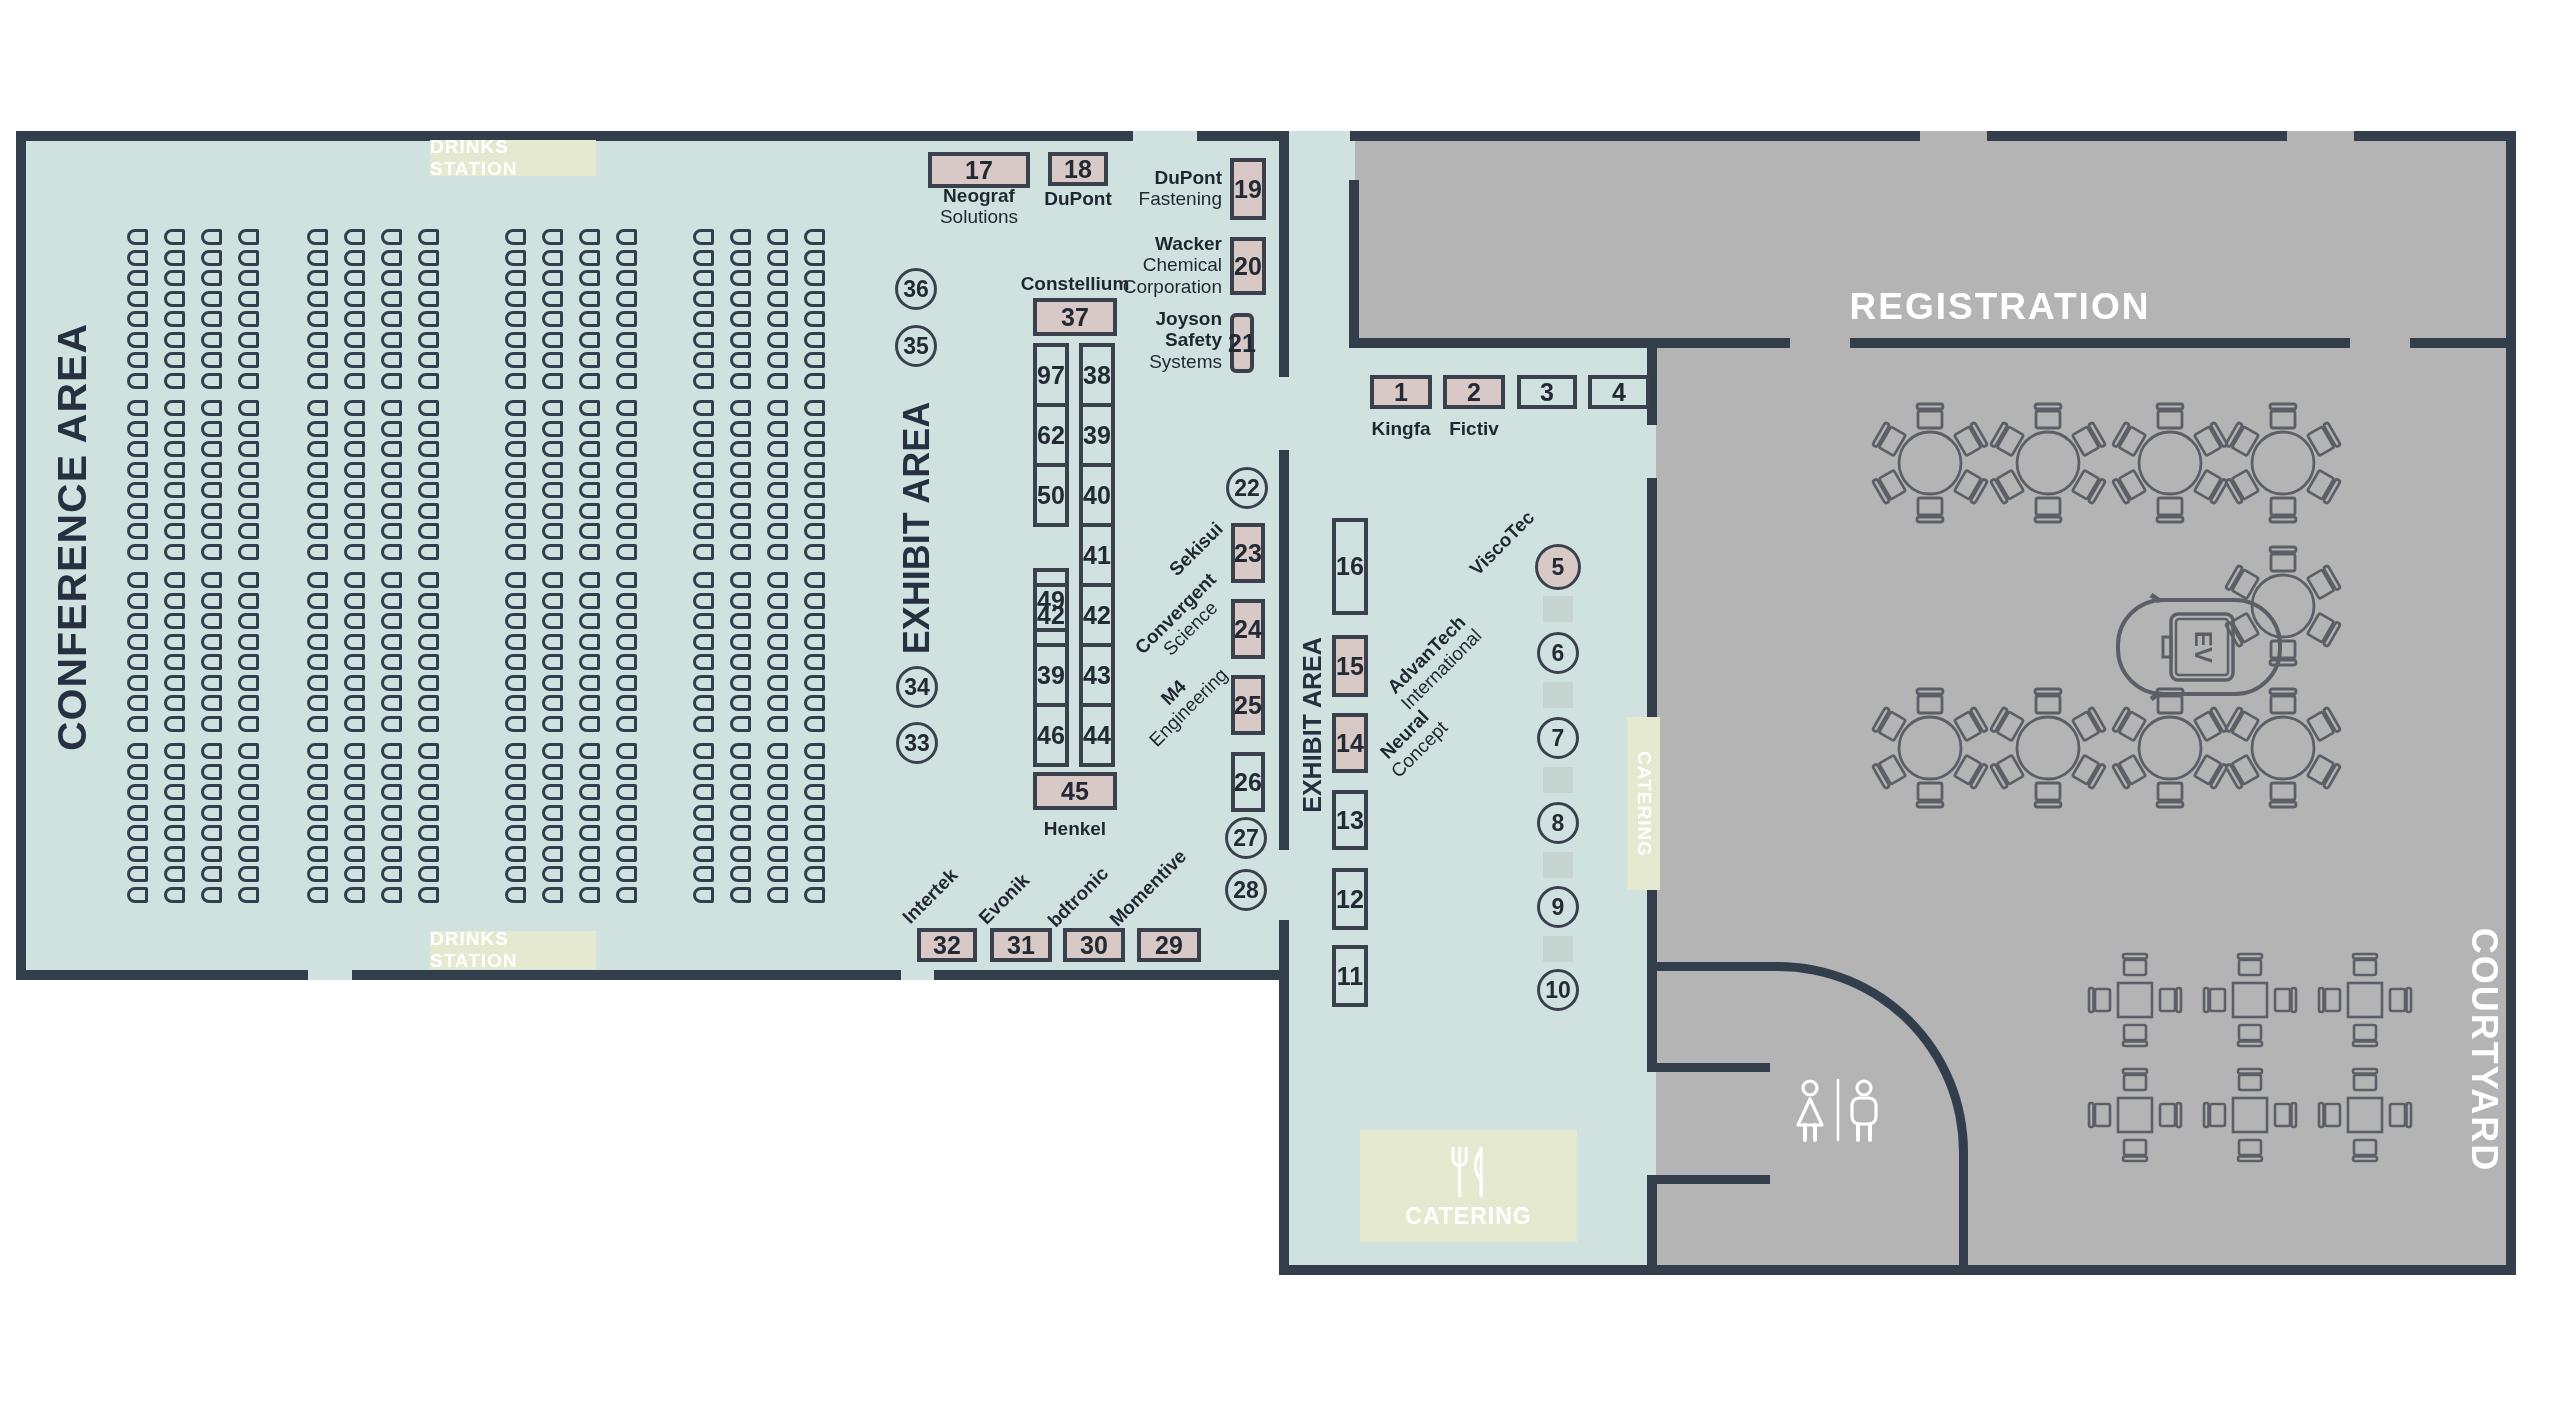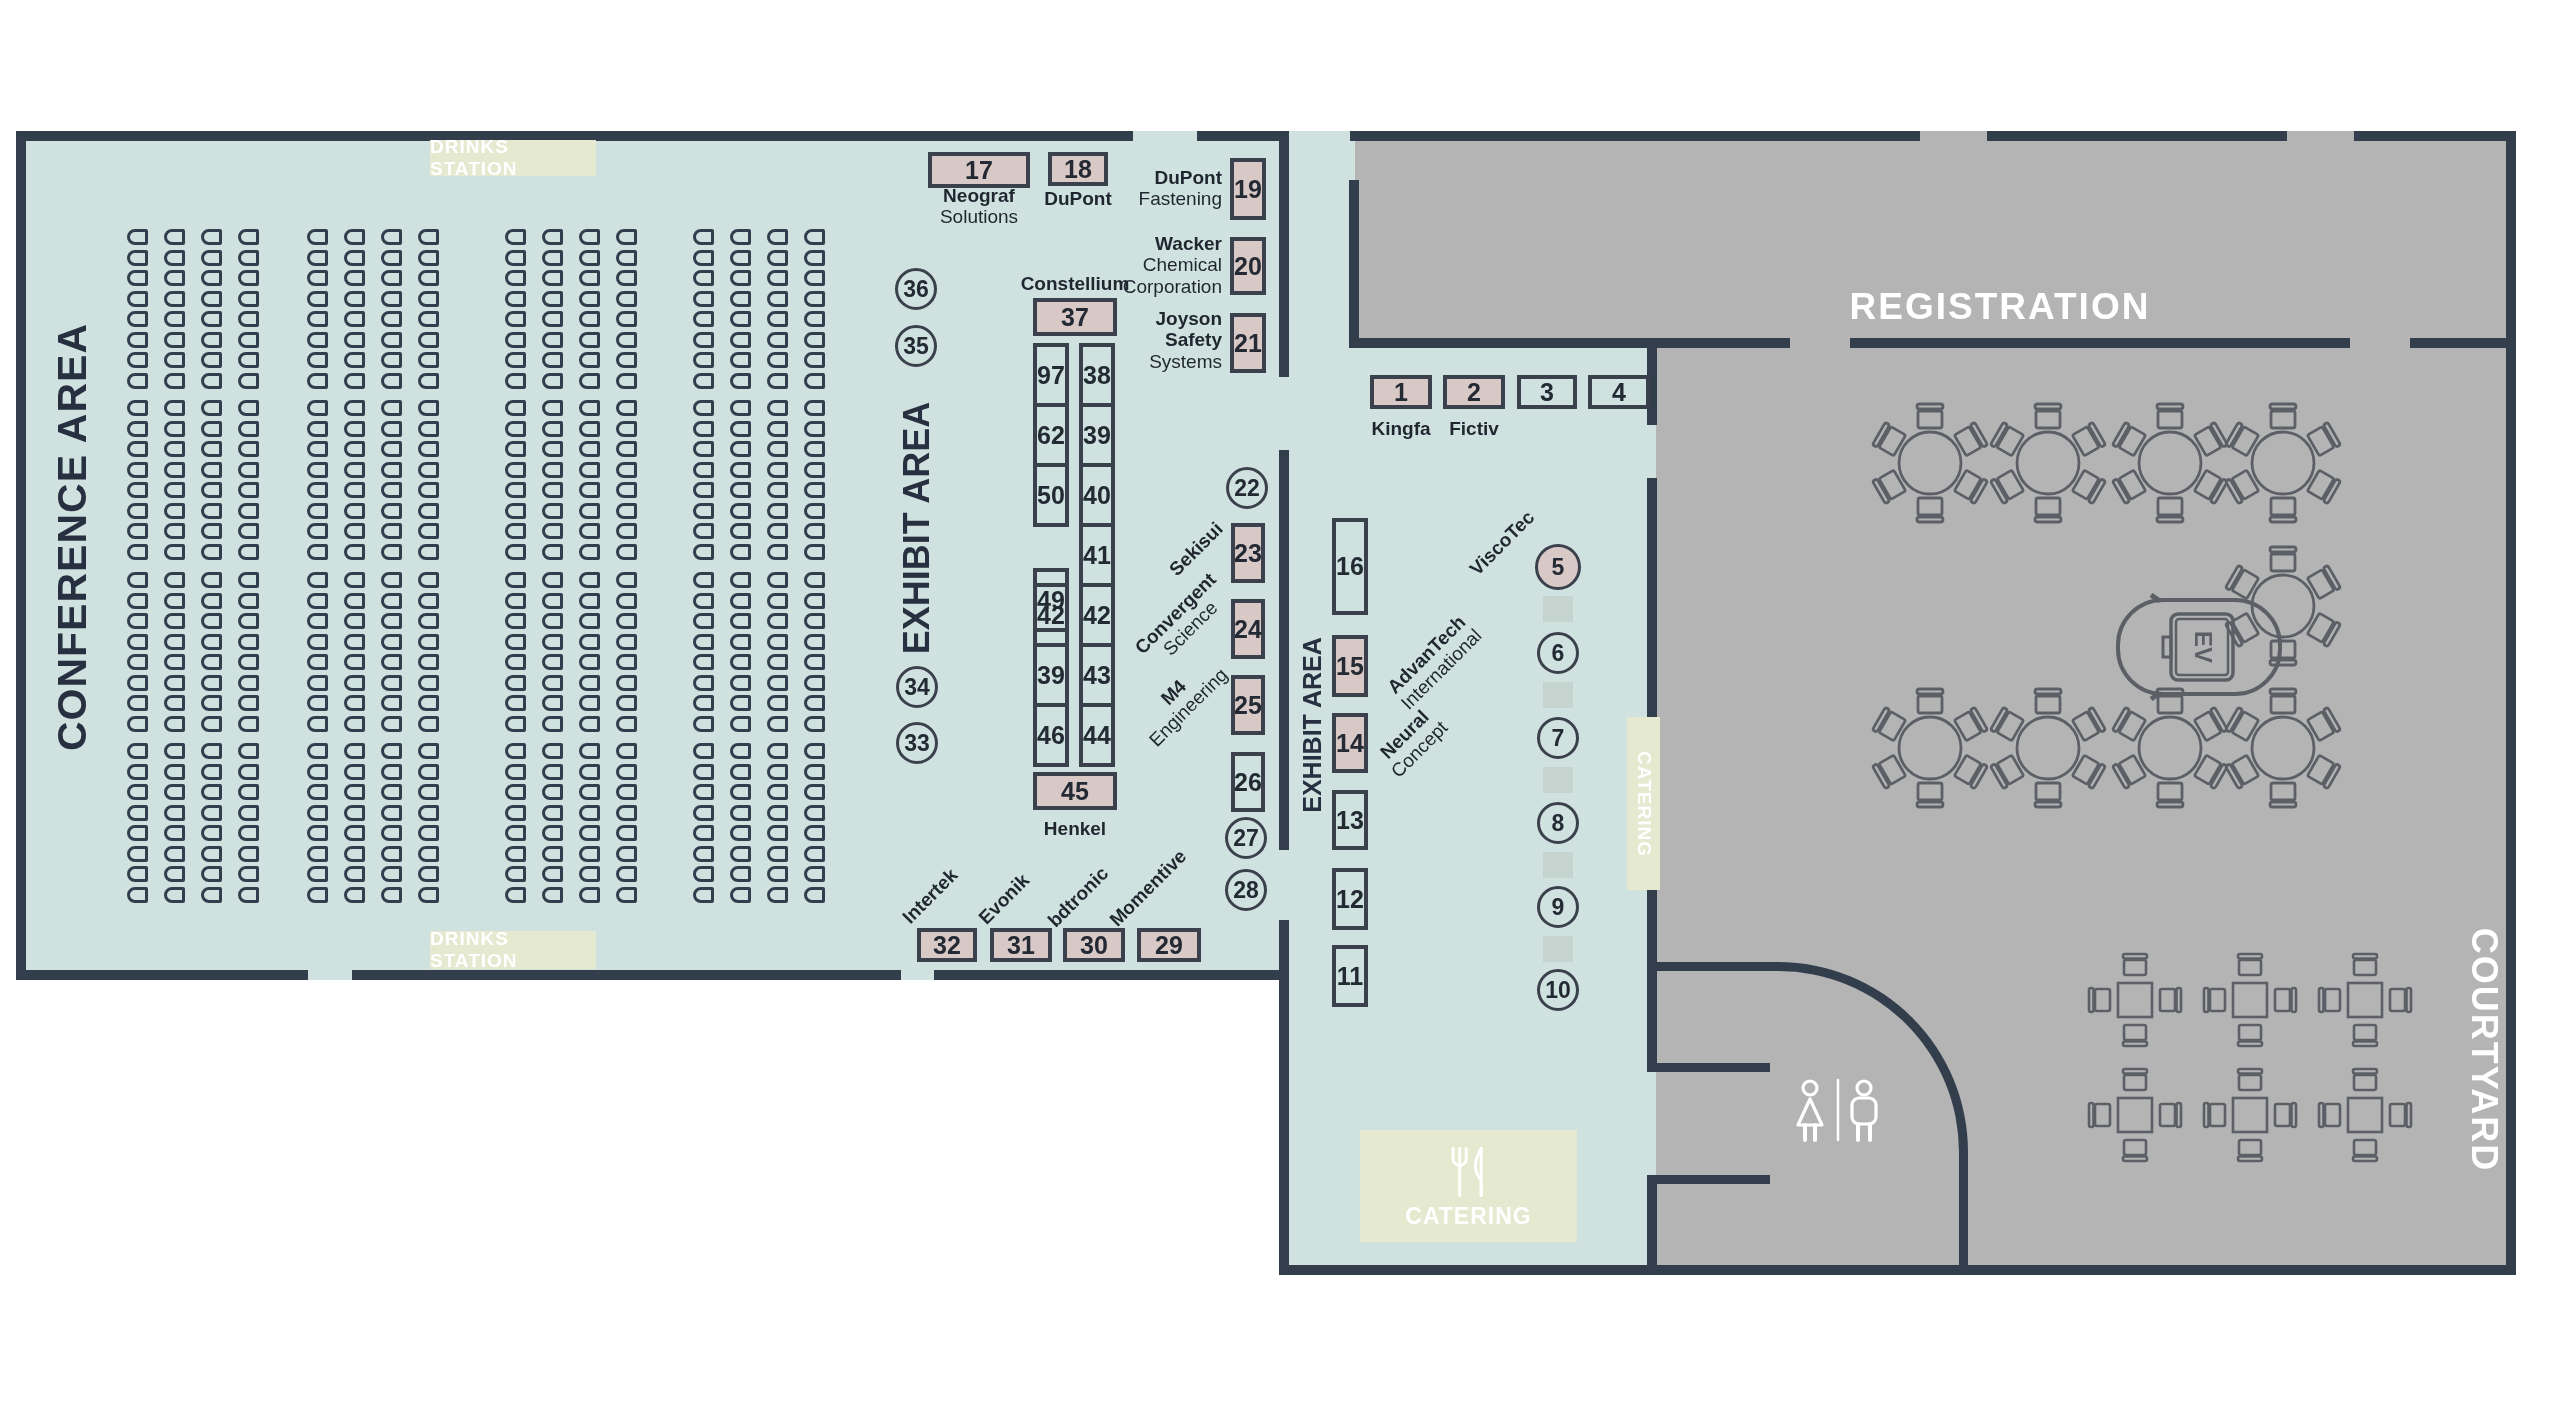--- a/index.html
+++ b/index.html
@@ -158,21 +158,21 @@
       <div class="exlabel" style="left: 1434px; top: 662px; transform: translate(-50%, -50%) rotate(-45deg);"><span class="b">AdvanTech</span><br><span class="">International</span></div>
       <div class="booth" style="left: 1332px; top: 518px; width: 36px; height: 97px;">16</div>
       <div class="booth pink" style="left: 928px; top: 152px; width: 102px; height: 36px;">17</div>
       <div class="exlabel" style="left: 979px; top: 206px; transform: translate(-50%, -50%);"><span class="b">Neograf</span><br><span class="">Solutions</span></div>
       <div class="booth pink" style="left: 1048px; top: 152px; width: 60px; height: 34px;">18</div>
       <div class="exlabel" style="left: 1078px; top: 199px; transform: translate(-50%, -50%);"><span class="b">DuPont</span></div>
       <div class="booth pink" style="left: 1230px; top: 158px; width: 36px; height: 62px;">19</div>
       <div class="exlabel" style="left: 1222px; top: 188px; transform: translate(-100%, -50%); text-align: right;"><span class="b">DuPont</span><br><span class="">Fastening</span></div>
       <div class="booth pink" style="left: 1230px; top: 237px; width: 36px; height: 58px;">20</div>
       <div class="exlabel" style="left: 1222px; top: 265px; transform: translate(-100%, -50%); text-align: right;"><span class="b">Wacker</span><br><span class="">Chemical</span><br><span class="">Corporation</span></div>
-      <div class="booth pink" style="left: 1230px; top: 313px; width: 36px; height: 60px;">21</div>
+      <div class="booth pink" style="left: 1230px; top: 313px; width: 24px; height: 60px; border-radius: 6px;">21</div>
       <div class="exlabel" style="left: 1222px; top: 340px; transform: translate(-100%, -50%); text-align: right;"><span class="b">Joyson</span><br><span class="b">Safety</span><br><span class="">Systems</span></div>
       <div class="booth circle" style="left: 1226px; top: 467px; width: 42px; height: 42px;">22</div>
       <div class="booth pink" style="left: 1231px; top: 523px; width: 34px; height: 60px;">23</div>
       <div class="exlabel" style="left: 1196px; top: 549px; transform: translate(-50%, -50%) rotate(-45deg);"><span class="b">Sekisui</span></div>
       <div class="booth pink" style="left: 1231px; top: 599px; width: 34px; height: 60px;">24</div>
       <div class="exlabel" style="left: 1183px; top: 621px; transform: translate(-50%, -50%) rotate(-45deg);"><span class="b">Convergent</span><br><span class="">Science</span></div>
       <div class="booth pink" style="left: 1231px; top: 675px; width: 34px; height: 60px;">25</div>
       <div class="exlabel" style="left: 1181px; top: 700px; transform: translate(-50%, -50%) rotate(-45deg);"><span class="b">M4</span><br><span class="">Engineering</span></div>
       <div class="booth" style="left: 1231px; top: 752px; width: 34px; height: 60px;">26</div>
       <div class="booth circle" style="left: 1225px; top: 817px; width: 42px; height: 42px;">27</div>

